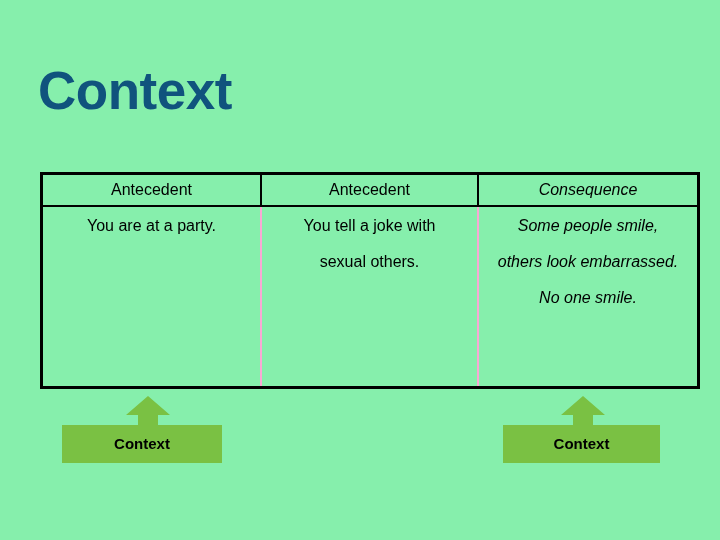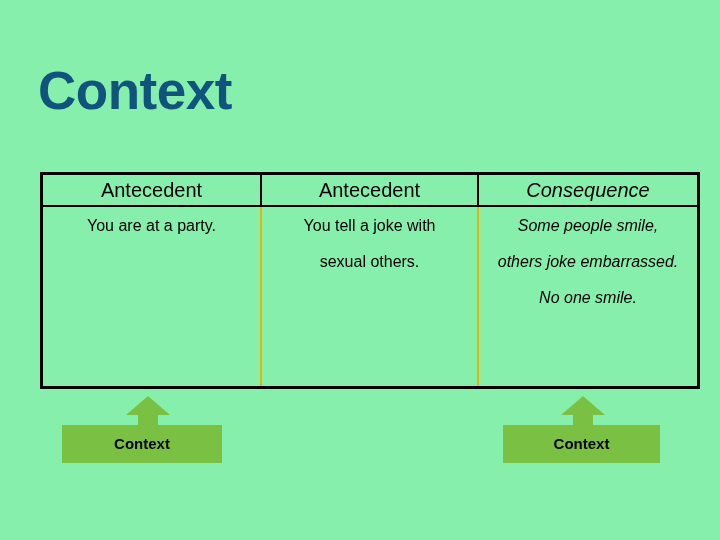--- a/index.html
+++ b/index.html
@@ -51,38 +51,38 @@
     text-align: center;
     color: #000000;
   }
   .abc-table .col-a { width: 217px; }
   .abc-table .col-b { width: 215px; }
   .abc-table .col-c { width: 218px; font-style: italic; }
 
   .hdr-row td {
     height: 30px;
     border-bottom: 2px solid #000000;
-    font-size: 20px;
+    font-size: 16px;
     line-height: 30px;
     vertical-align: middle;
   }
   .hdr-row td.col-b,
   .hdr-row td.col-c {
     border-left: 2px solid #000000;
   }
 
   .body-row td {
     height: 178px;
     padding-top: 1px;
     font-size: 16px;
     line-height: 36px;
   }
   .body-row td.col-b,
   .body-row td.col-c {
-    border-left: 2px solid #eab308;
+    border-left: 2px solid #f9a8d4;
     border-radius: 10px;
   }
 
   .cell-line {
     display: block;
     white-space: nowrap;
   }
 
   
   .ctx-group {
@@ -133,21 +133,21 @@
       <tr class="body-row">
         <td class="col-a">
           <span class="cell-line">You are at a party.</span>
         </td>
         <td class="col-b">
           <span class="cell-line">You tell a joke with</span>
           <span class="cell-line">sexual others.</span>
         </td>
         <td class="col-c">
           <span class="cell-line">Some people smile,</span>
-          <span class="cell-line">others joke embarrassed.</span>
+          <span class="cell-line">others look embarrassed.</span>
           <span class="cell-line">No one smile.</span>
         </td>
       </tr>
     </tbody>
   </table>
 
   <div class="ctx-group left">
     <div class="ctx-arrow">
       <svg viewBox="0 0 44 32" xmlns="http://www.w3.org/2000/svg">
         <polygon points="22,0 44,19 32,19 32,32 12,32 12,19 0,19" fill="#7ac143"></polygon>

